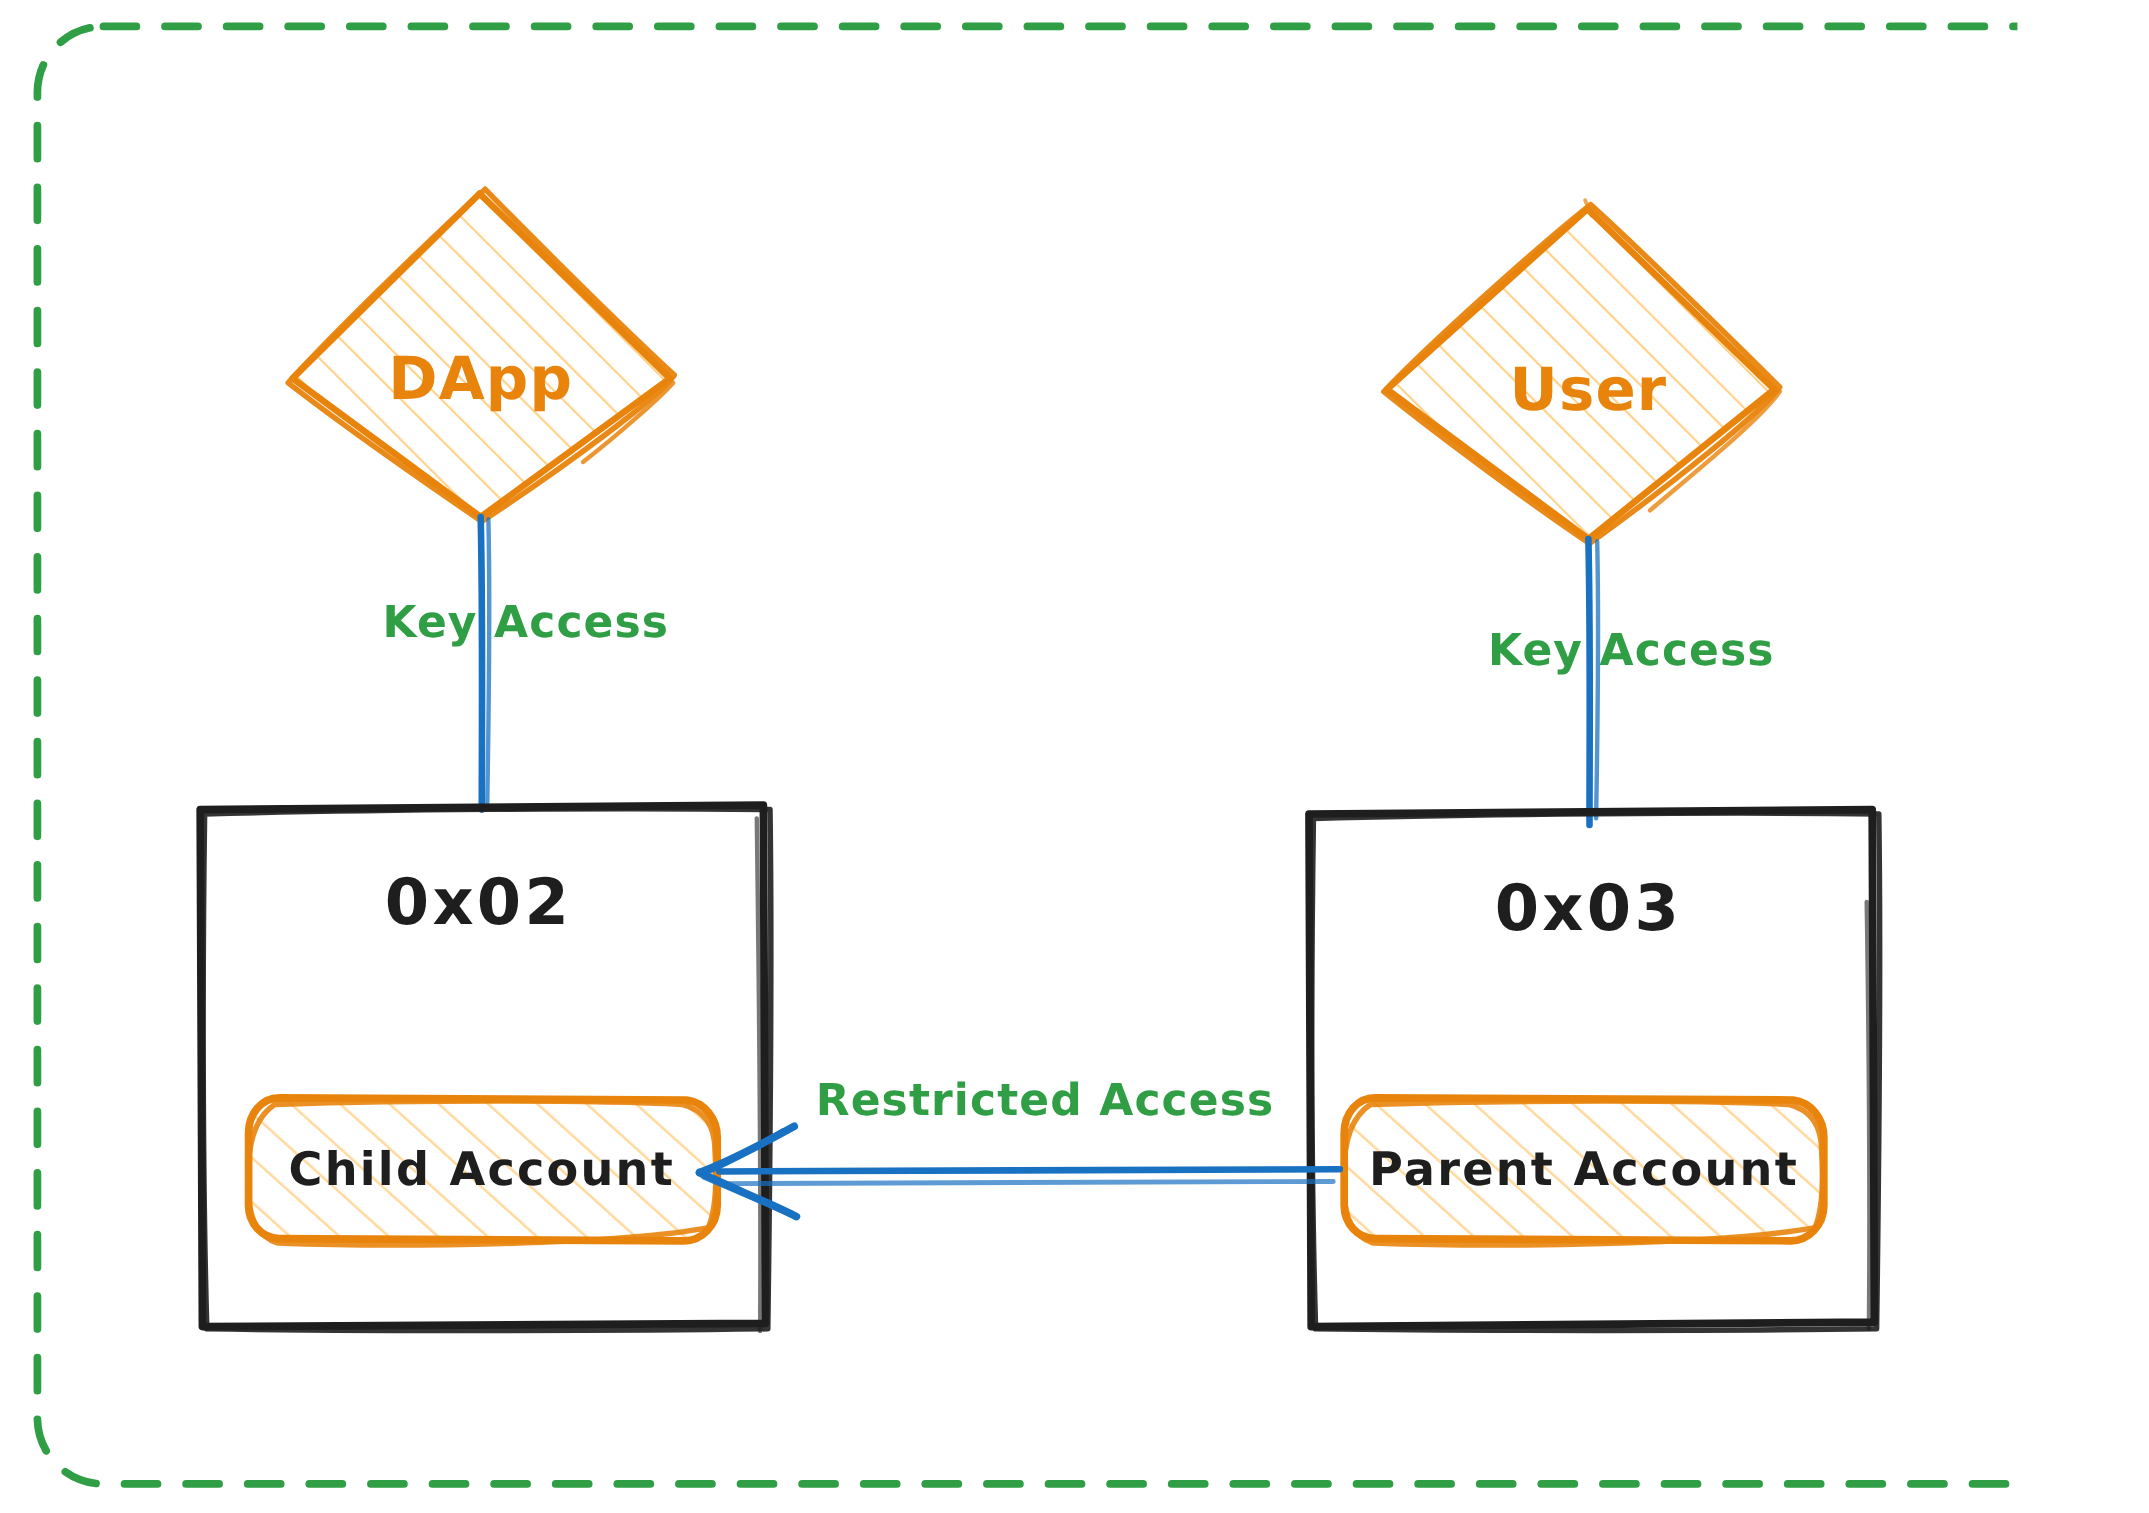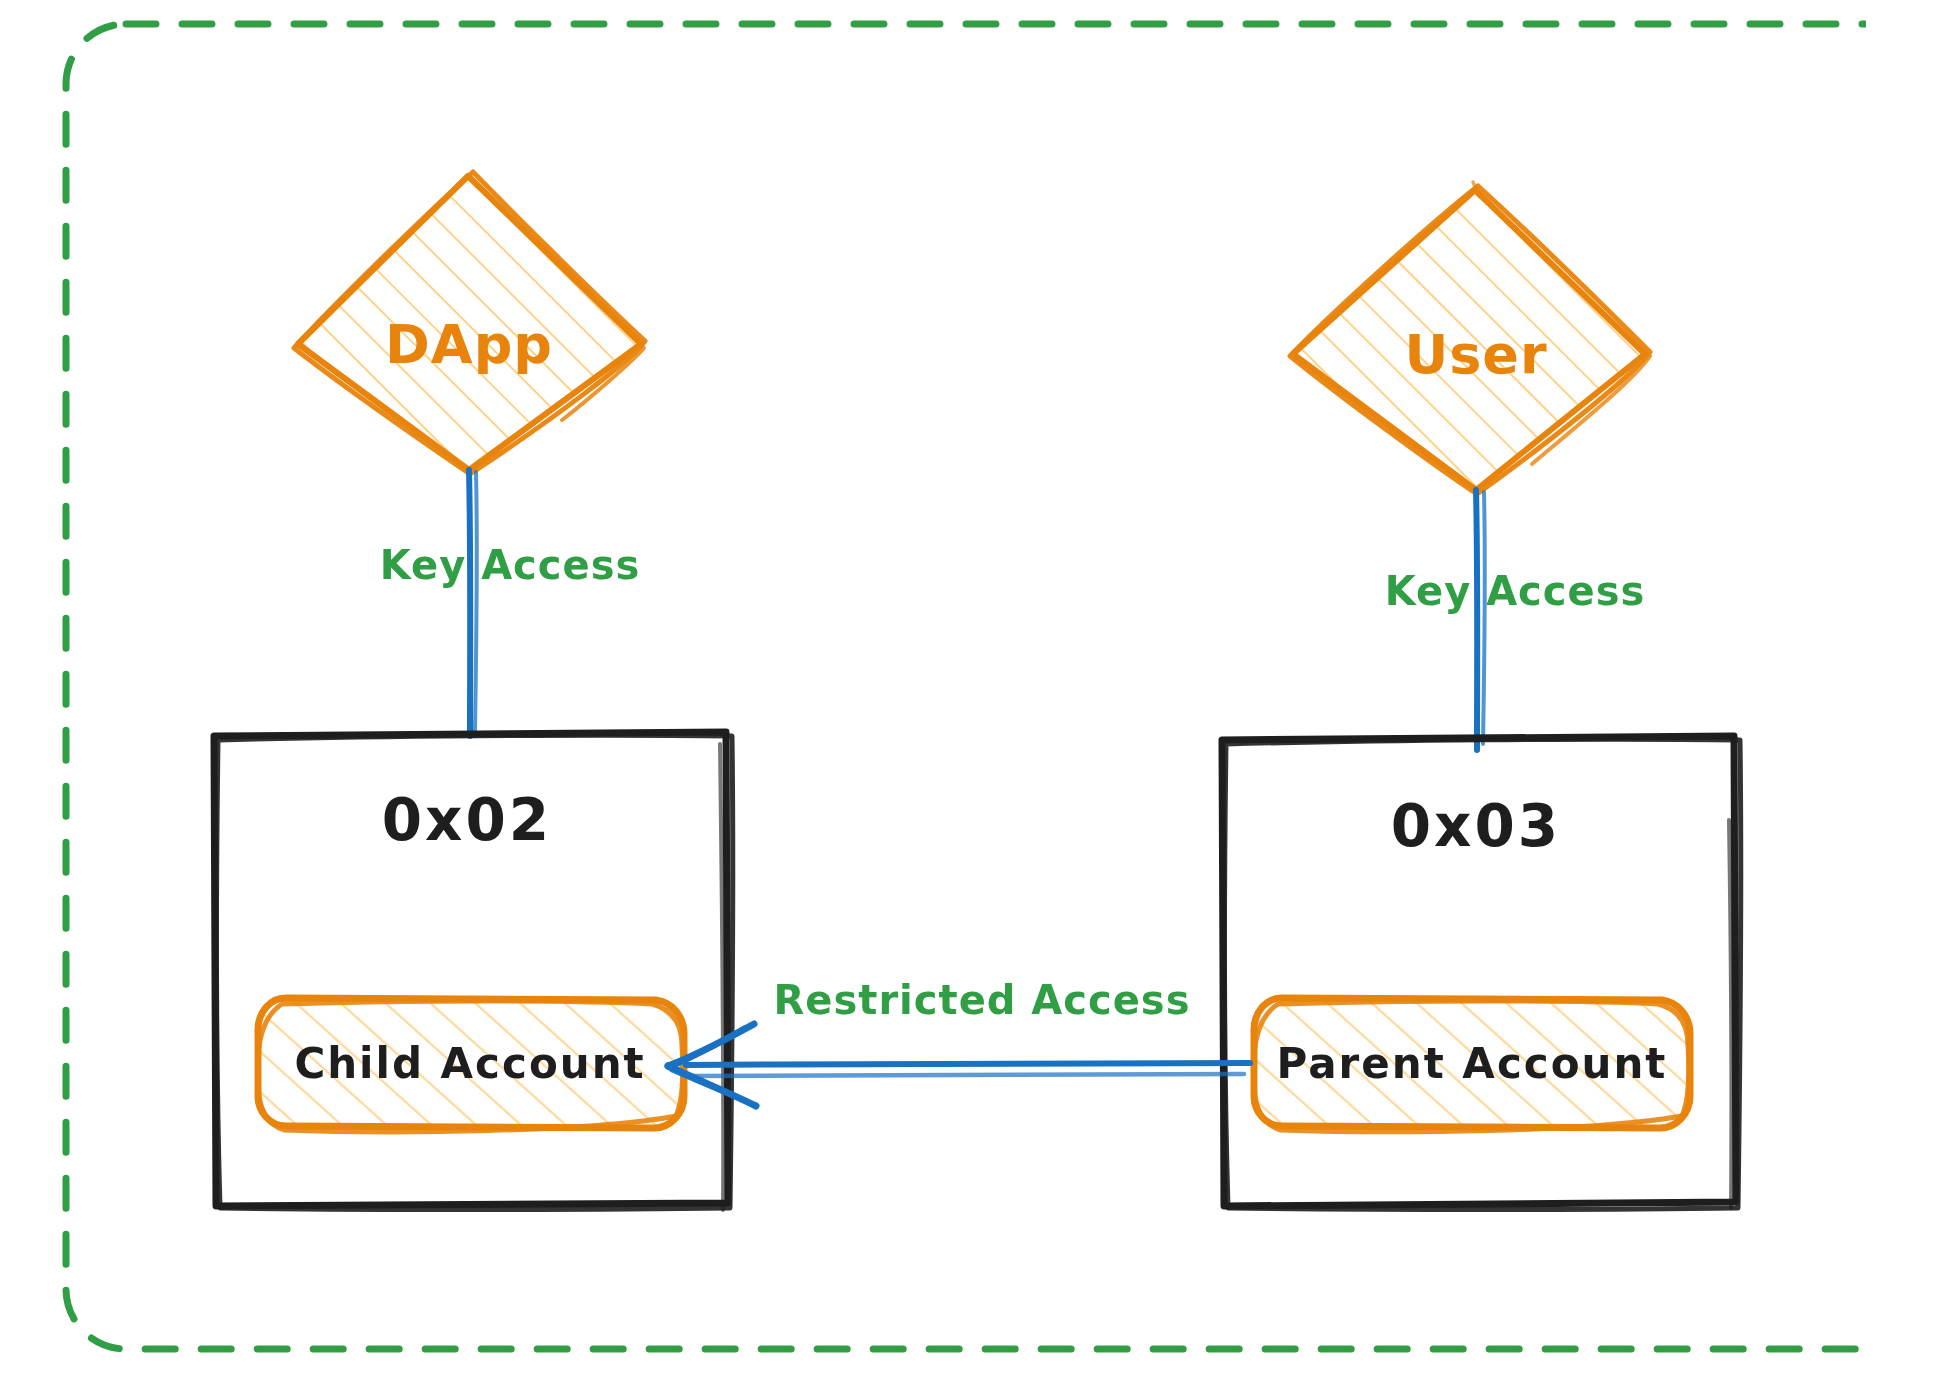--- a/index.html
+++ b/index.html
@@ -10,21 +10,20 @@
   }
   body {
     font-family: "DejaVu Sans", sans-serif;
   }
   #canvas-wrap {
     position: relative;
     width: 1834px;
     height: 1375px;
     background: #ffffff;
     overflow: hidden;
-    padding-left: 32px;
   }
   svg#diagram {
     display: block;
     width: 1954px;
     height: 1375px;
   }
   .node-label {
     font-family: "DejaVu Sans", sans-serif;
     font-weight: 700;
     text-anchor: middle;

